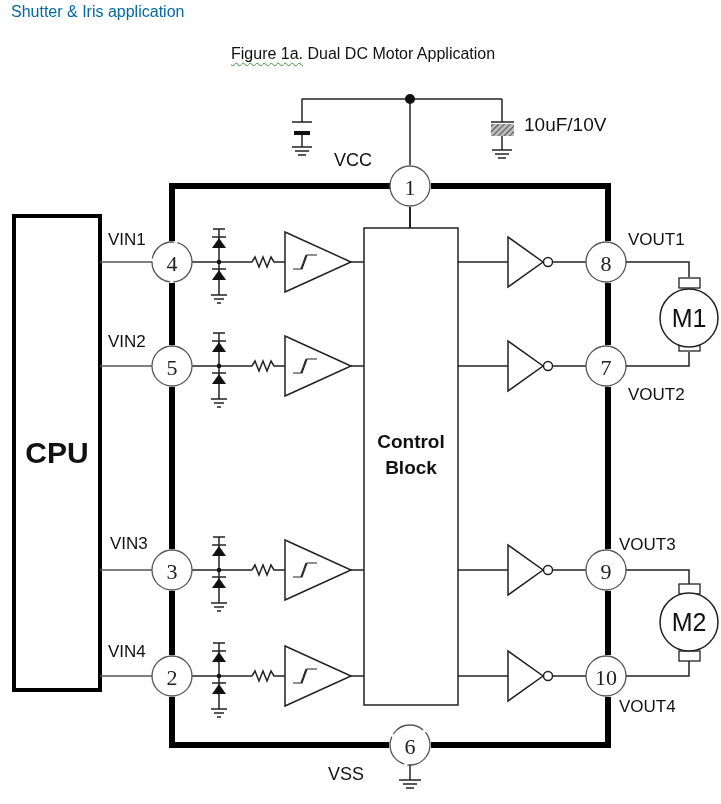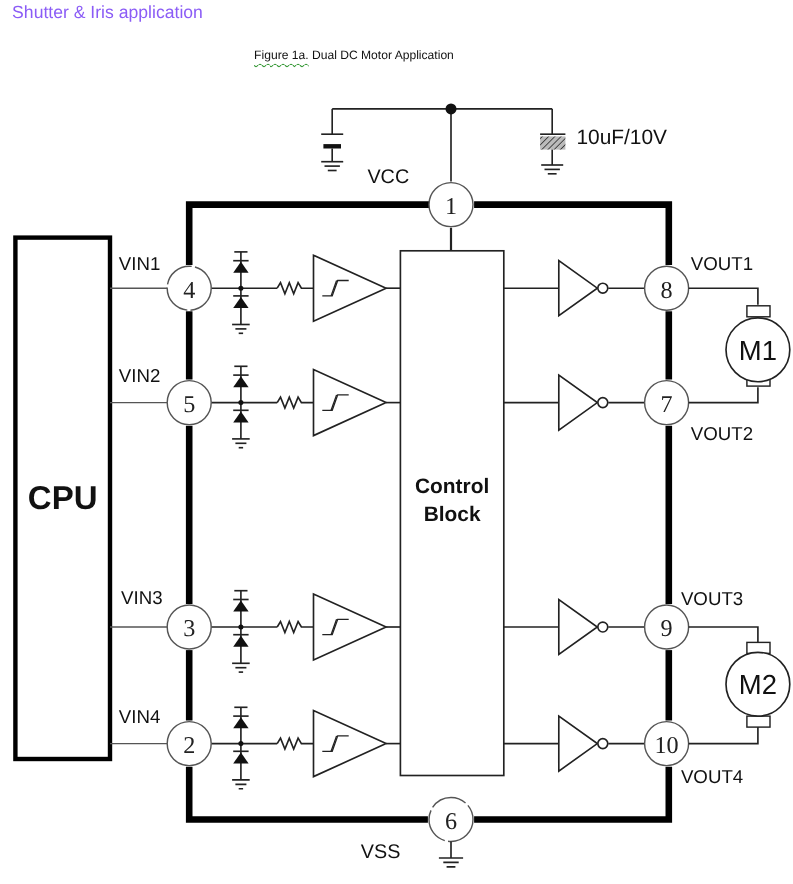--- a/index.html
+++ b/index.html
@@ -1,18 +1,18 @@
 <!DOCTYPE html>
 <html><head>
 <meta charset="utf-8">
 <style>
   html,body{margin:0;padding:0;background:#ffffff;}
   body{width:721px;height:804px;position:relative;overflow:hidden;font-family:"Liberation Sans",sans-serif;}
-  #page-title{position:absolute;left:11px;top:3px;font-size:16px;color:#8b5cf6;}
-  #fig-caption{position:absolute;left:231px;top:45px;font-size:11px;color:#111;text-align:center;}
+  #page-title{position:absolute;left:11px;top:3px;font-size:16px;color:#0369a1;}
+  #fig-caption{position:absolute;left:231px;top:45px;font-size:16px;color:#111;text-align:center;}
   #fig-caption .fig-ref{text-decoration:underline wavy #3a9a3a;text-decoration-thickness:1px;text-underline-offset:3px;}
   svg{position:absolute;left:0;top:0;}
   .lbl{font-family:"Liberation Sans",sans-serif;font-size:17px;fill:#111;}
   .pinnum{font-family:"Liberation Serif",serif;font-size:22px;fill:#222;text-anchor:middle;dominant-baseline:central;}
   .big{font-family:"Liberation Sans",sans-serif;font-weight:bold;fill:#111;text-anchor:middle;}
 </style>
 </head>
 <body>
 
 <div id="page-title">Shutter &amp; Iris application</div>

